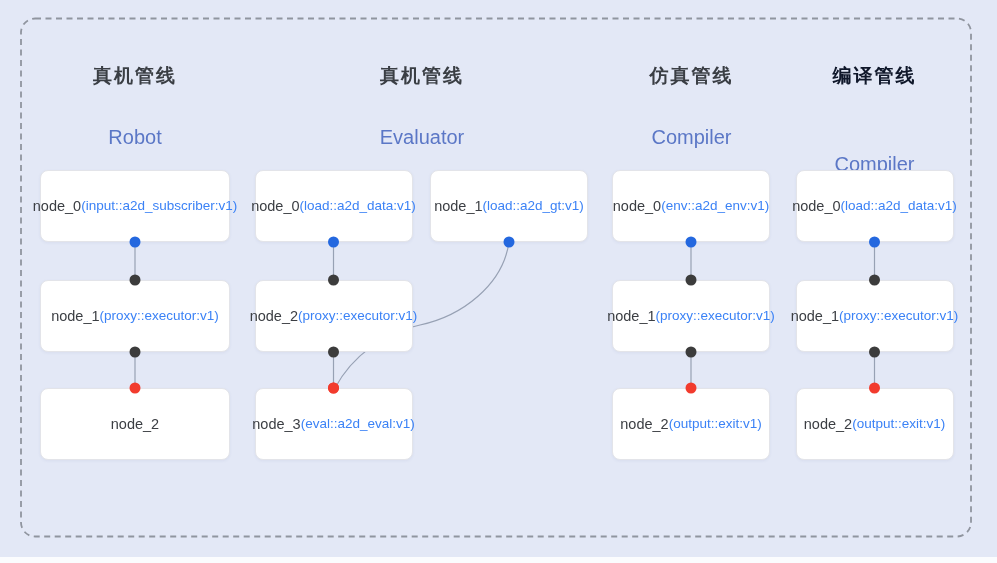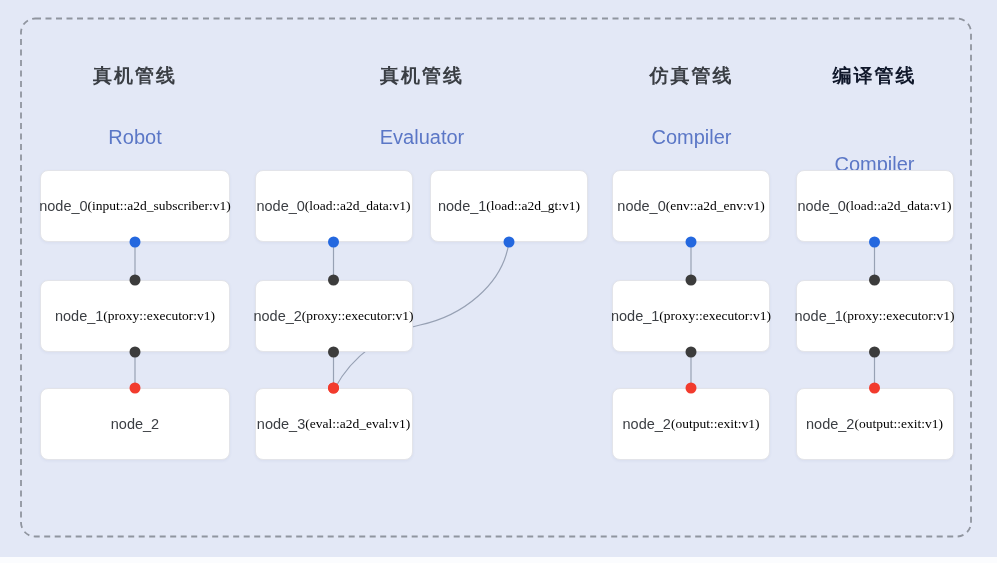--- a/index.html
+++ b/index.html
@@ -21,21 +21,21 @@
     white-space:nowrap;z-index:2;
   }
   .node-box{
     position:absolute;box-sizing:border-box;
     background:#ffffff;border:1px solid #e3e4e9;border-radius:8px;
     box-shadow:0 1px 3px rgba(70,90,140,0.07);
     display:flex;flex-direction:row;align-items:center;justify-content:center;
     z-index:2;cursor:default;
   }
   .node-label{font-size:14.5px;color:#3b3e43;line-height:22px;white-space:nowrap;}
-  .node-sublabel{font-size:13.5px;color:#000000;line-height:22px;white-space:nowrap;font-family:Liberation Serif, serif;}
+  .node-sublabel{font-size:13.5px;color:#3b82f6;line-height:22px;white-space:nowrap;}
   .bottom-strip{
     position:absolute;left:0;right:0;bottom:0;height:6px;
     background:#fbfcfe;z-index:4;
   }
 </style>
 </head>
 <body>
 
 <div class="stage" id="stage" style="background: rgb(227, 232, 246);">
   <svg class="layer" id="edges-layer" width="997" height="563" viewBox="0 0 997 563">

